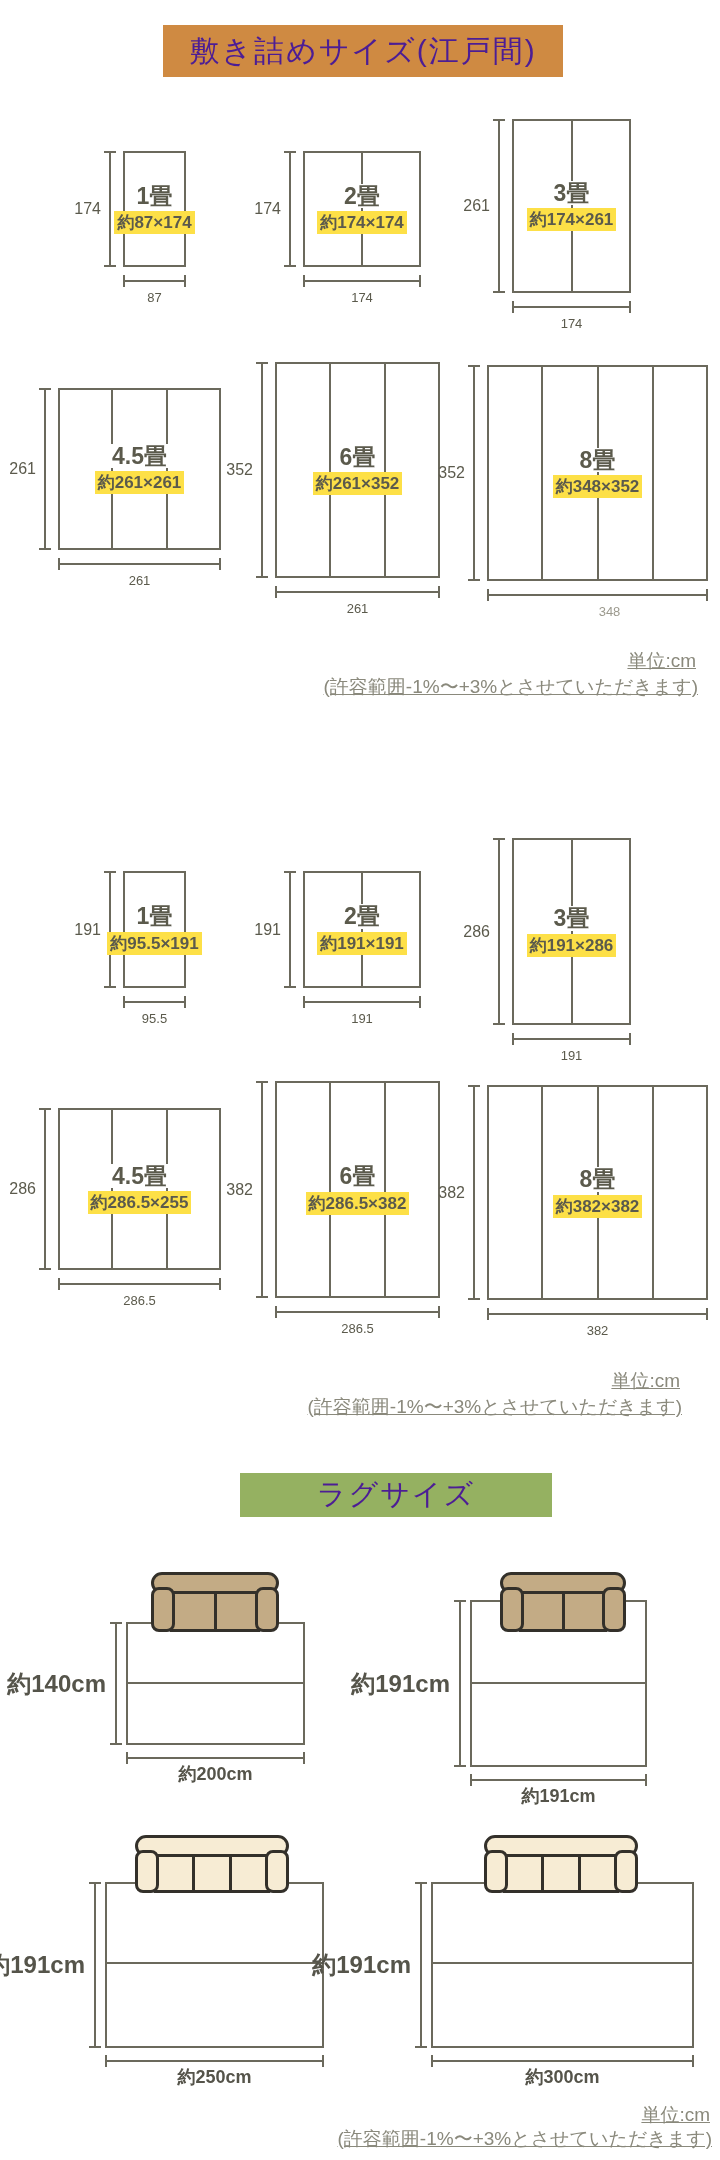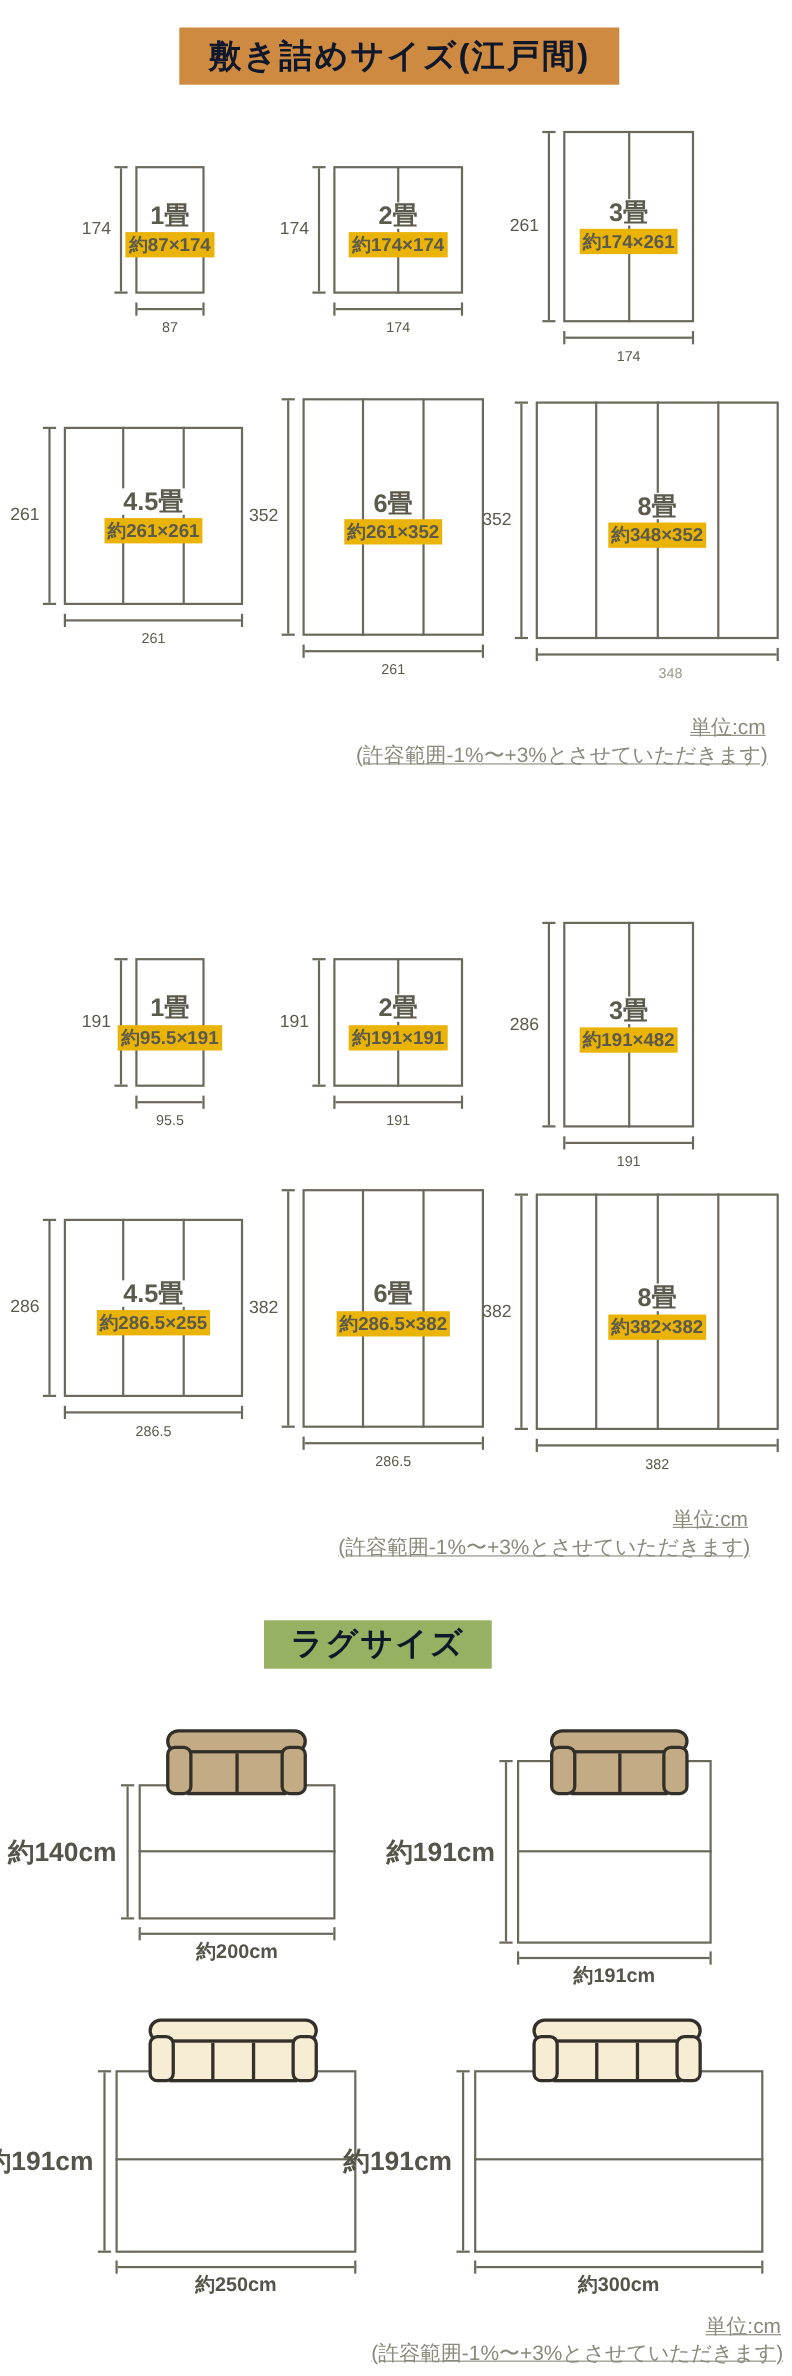--- a/index.html
+++ b/index.html
@@ -12,32 +12,32 @@
     --sofa-cream:#f7ecd4;
   }
   html,body{margin:0;padding:0;background:#ffffff;}
   .canvas{
     position:relative;width:720px;height:2160px;background:#ffffff;
     font-family:"Liberation Sans","DejaVu Sans",sans-serif;color:var(--text);
     overflow:hidden;
   }
   .band{
     position:absolute;display:flex;align-items:center;justify-content:center;
-    font-weight:700;color:#0f172a;letter-spacing:2px;white-space:nowrap;
+    font-weight:400;color:#4c1d95;letter-spacing:2px;white-space:nowrap;
   }
   
   .mat{position:absolute;}
   .mat-box{position:absolute;inset:0;border:2px solid var(--line);box-sizing:border-box;}
   .mat-div{position:absolute;top:0;bottom:0;width:2px;margin-left:-1px;background:var(--line);}
   .mat-center{
     position:absolute;inset:0;display:flex;flex-direction:column;align-items:center;
     justify-content:center;gap:3px;z-index:2;
   }
   .mat-name{font-size:23px;font-weight:700;color:var(--text);background:#fff;padding:0 5px;line-height:1.05;white-space:nowrap;}
-  .mat-size{font-size:17px;font-weight:600;color:var(--text);background:#eab308;padding:0 3px;white-space:nowrap;}
+  .mat-size{font-size:17px;font-weight:600;color:var(--text);background:#fde047;padding:0 3px;white-space:nowrap;}
   
   .vdim{
     position:absolute;left:-19px;top:0;height:100%;width:12px;box-sizing:border-box;
     border-top:2px solid var(--line);border-bottom:2px solid var(--line);
   }
   .vdim::before{content:"";position:absolute;left:50%;top:0;bottom:0;width:2px;margin-left:-1px;background:var(--line);}
   .vlabel{
     position:absolute;right:calc(100% + 22px);top:50%;transform:translateY(-50%);
     font-size:16px;white-space:nowrap;color:var(--text);
   }
@@ -197,21 +197,21 @@
     <div class="vlabel">191</div>
     <div class="hdim"></div>
     <div class="hlabel">191</div>
   </div>
 
   <div class="mat" style="left:512px;top:838px;width:119px;height:187px;">
     <div class="mat-box"></div>
     <div class="mat-div" style="left:50%"></div>
     <div class="mat-center">
       <div class="mat-name">3畳</div>
-      <div class="mat-size">約191×482</div>
+      <div class="mat-size">約191×286</div>
     </div>
     <div class="vdim"></div>
     <div class="vlabel">286</div>
     <div class="hdim"></div>
     <div class="hlabel">191</div>
   </div>
 
   <div class="mat" style="left:58px;top:1108px;width:163px;height:162px;">
     <div class="mat-box"></div>
     <div class="mat-div" style="left:33.33%"></div>
@@ -251,21 +251,21 @@
     </div>
     <div class="vdim"></div>
     <div class="vlabel">382</div>
     <div class="hdim"></div>
     <div class="hlabel">382</div>
   </div>
 
   <div class="foot-unit" style="top:1368px;right:40px;">単位:cm</div>
   <div class="foot-tol" style="top:1394px;right:38px;">(許容範囲-1%〜+3%とさせていただきます)</div>
 
-  <div class="band" style="left:240px;top:1473px;width:207px;height:44px;background:#95b161;font-size:29px;">ラグサイズ</div>
+  <div class="band" style="left:240px;top:1473px;width:312px;height:44px;background:#95b161;font-size:29px;">ラグサイズ</div>
 
   <div class="rug" style="left:126px;top:1622px;width:179px;height:123px;">
     <div class="rug-box"></div>
     <div class="rug-mid" style="top:60px"></div>
     <div class="sofa tan" style="left:25px;top:-50px;width:128px;height:60px;">
       <div class="sofa-back"></div>
       <div class="sofa-seats">
         <div class="seat"></div>
           <div class="seat last"></div>
       </div>

